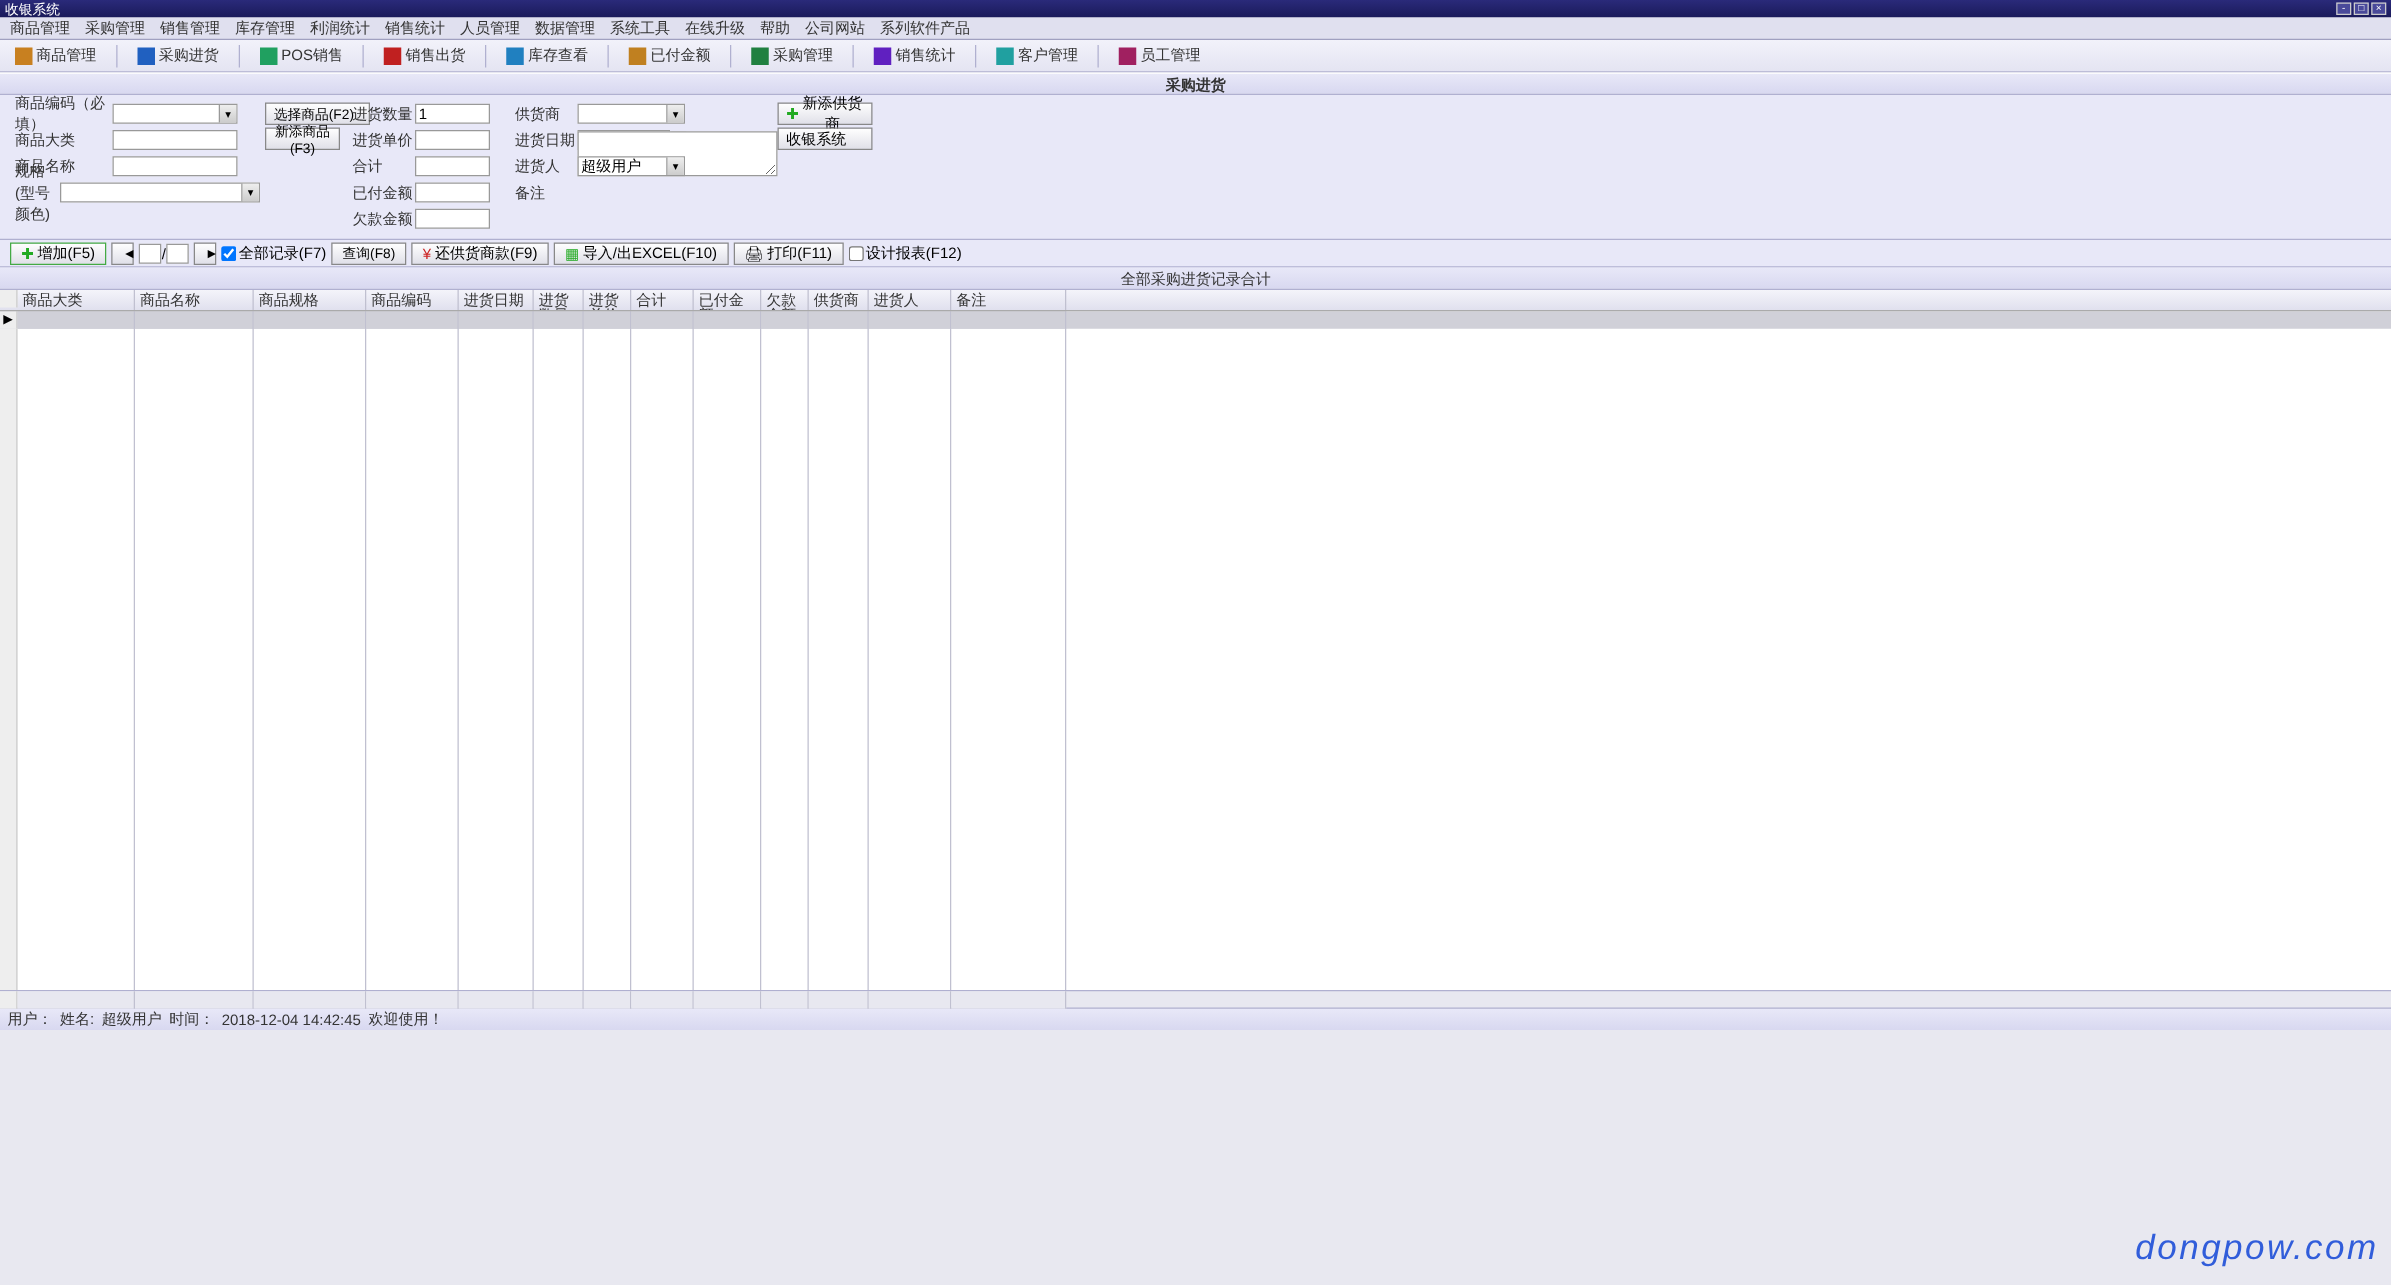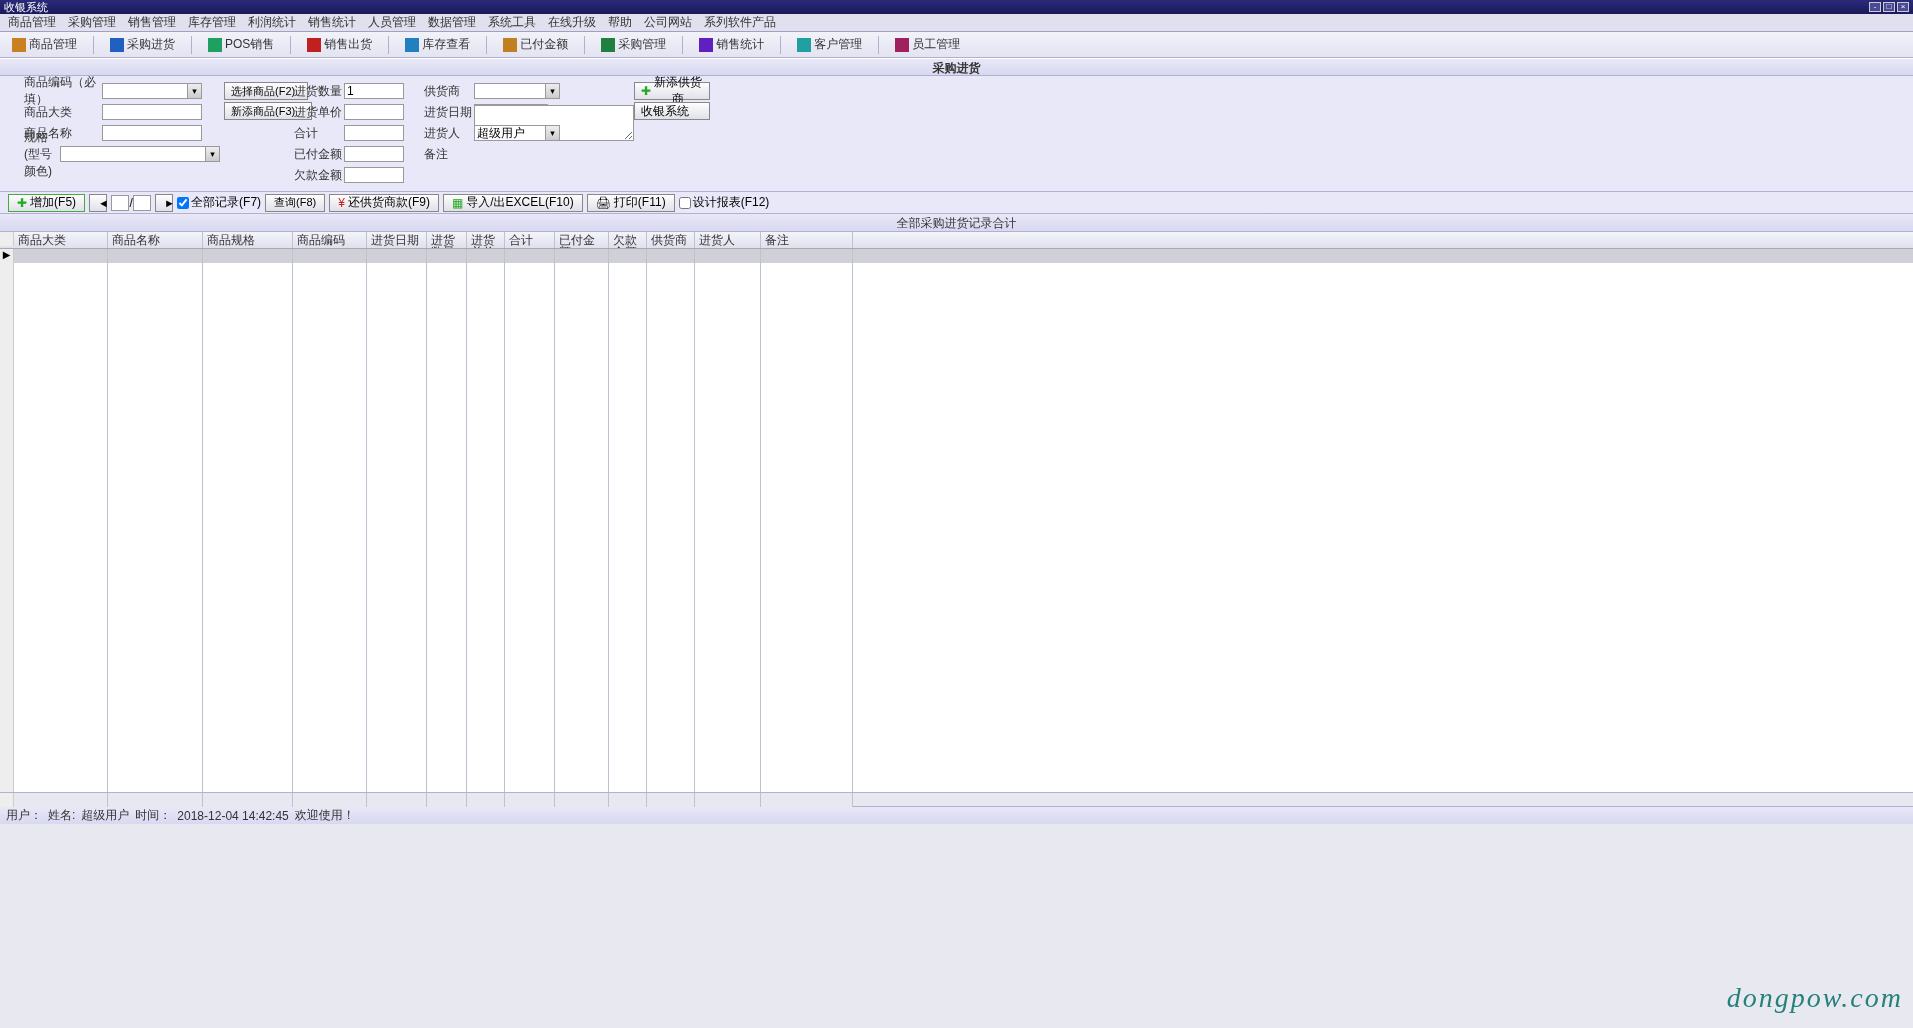--- a/index.html
+++ b/index.html
@@ -18,21 +18,21 @@
 
 .toolbar { height:26px; background:linear-gradient(#f2f2fa,#e4e4f2); border-bottom:1px solid #b0b0d0; display:flex; align-items:center; gap:10px; padding:0 6px; }
 .tbtn { display:flex; align-items:center; gap:3px; padding:2px 6px; cursor:pointer; color:#333; }
 .ticon { width:14px; height:14px; display:inline-block; }
 .sep { width:1px; height:18px; background:#b0b0d0; }
 
 
 .sectionhdr { height:18px; background:linear-gradient(#e8e8f8,#d8d8f0); border-top:1px solid #fff; border-bottom:1px solid #b0b0d0; text-align:center; line-height:18px; color:#333; font-weight:bold; }
 
 
-.formpanel { background:#e8e8f8; padding:6px 24px; border-bottom:1px solid #b0b0d0; display:flex; flex-wrap:wrap; gap:0; }
+.formpanel { background:#e8e8f8; padding:6px 12px; border-bottom:1px solid #b0b0d0; display:flex; flex-wrap:wrap; gap:0; }
 .formcol { display:flex; flex-direction:column; gap:2px; }
 .formrow { display:flex; align-items:center; height:18px; margin-bottom:1px; }
 .flabel { color:#333; width:78px; text-align:left; font-size:12px; }
 .finput { height:16px; border:1px solid #999; background:#fff; padding:0 2px; }
 .fbtn { height:18px; border:1px solid #888; background:linear-gradient(#fefefe,#e0e0e8); padding:0 6px; cursor:pointer; display:inline-flex; align-items:center; gap:2px; font-size:11px; }
 .combo { position:relative; display:inline-block; }
 .combodrop { position:absolute; right:1px; top:1px; width:14px; height:14px; background:linear-gradient(#eee,#ccc); border-left:1px solid #999; cursor:pointer; font-size:9px; text-align:center; line-height:14px; }
 
 
 .actionbar { height:22px; background:#e8e8f8; display:flex; align-items:center; gap:4px; padding:0 8px; border-bottom:1px solid #b0b0d0; }
@@ -55,21 +55,21 @@
 .firstrow .gcol { height:14px; background:#d0d0d8; }
 
 
 .sumrow { display:flex; background:#e8e8f0; border-top:1px solid #b0b0d0; height:14px; }
 .sumrow .gcol { height:14px; background:#e8e8f0; }
 
 
 .statusbar { height:18px; background:linear-gradient(#e8e8f8,#d8d8f0); border-top:1px solid #b0b0d0; display:flex; align-items:center; padding:0 6px; color:#333; }
 .statusbar span { margin-right:6px; }
 
-.watermark { position:fixed; right:10px; bottom:14px; color:#0f766e; font-size:28px; font-family:Liberation Serif, serif; font-style:italic; letter-spacing:2px; opacity:.9; pointer-events:none; }
+.watermark { position:fixed; right:10px; bottom:14px; color:#1d4ed8; font-size:28px; font-family:Liberation Sans, sans-serif; font-style:italic; letter-spacing:2px; opacity:.9; pointer-events:none; }
 
 
 .c0{width:94px}.c1{width:95px}.c2{width:90px}.c3{width:74px}.c4{width:60px}
 .c5{width:40px}.c6{width:38px}.c7{width:50px}.c8{width:54px}.c9{width:38px}
 .c10{width:48px}.c11{width:66px}.c12{width:92px}
 </style>
 </head>
 <body>
 
 <div class="titlebar">
@@ -167,21 +167,21 @@
         <input class="finput" style="width: 100px;">
       </div>
     <div class="formrow">
         <span class="flabel">规格(型号颜色)</span>
         <span class="combo"><input class="finput" style="width: 160px;"><span class="combodrop">▾</span></span>
       </div>
   </div>
 
   <div class="formcol" style="width:70px;margin-left:4px">
     <button class="fbtn" style="width:84px">选择商品(F2)</button>
-    <button class="fbtn" style="width:88px">新添商品(F3)</button>
+    <button class="fbtn" style="width:60px">新添商品(F3)</button>
   </div>
 
   <div class="formcol" style="width:130px">
     <div class="formrow">
         <span class="flabel" style="width:50px">进货数量</span>
         <input class="finput" style="width: 60px;" value="1">
       </div>
     <div class="formrow">
         <span class="flabel" style="width:50px">进货单价</span>
         <input class="finput" style="width: 60px;">

